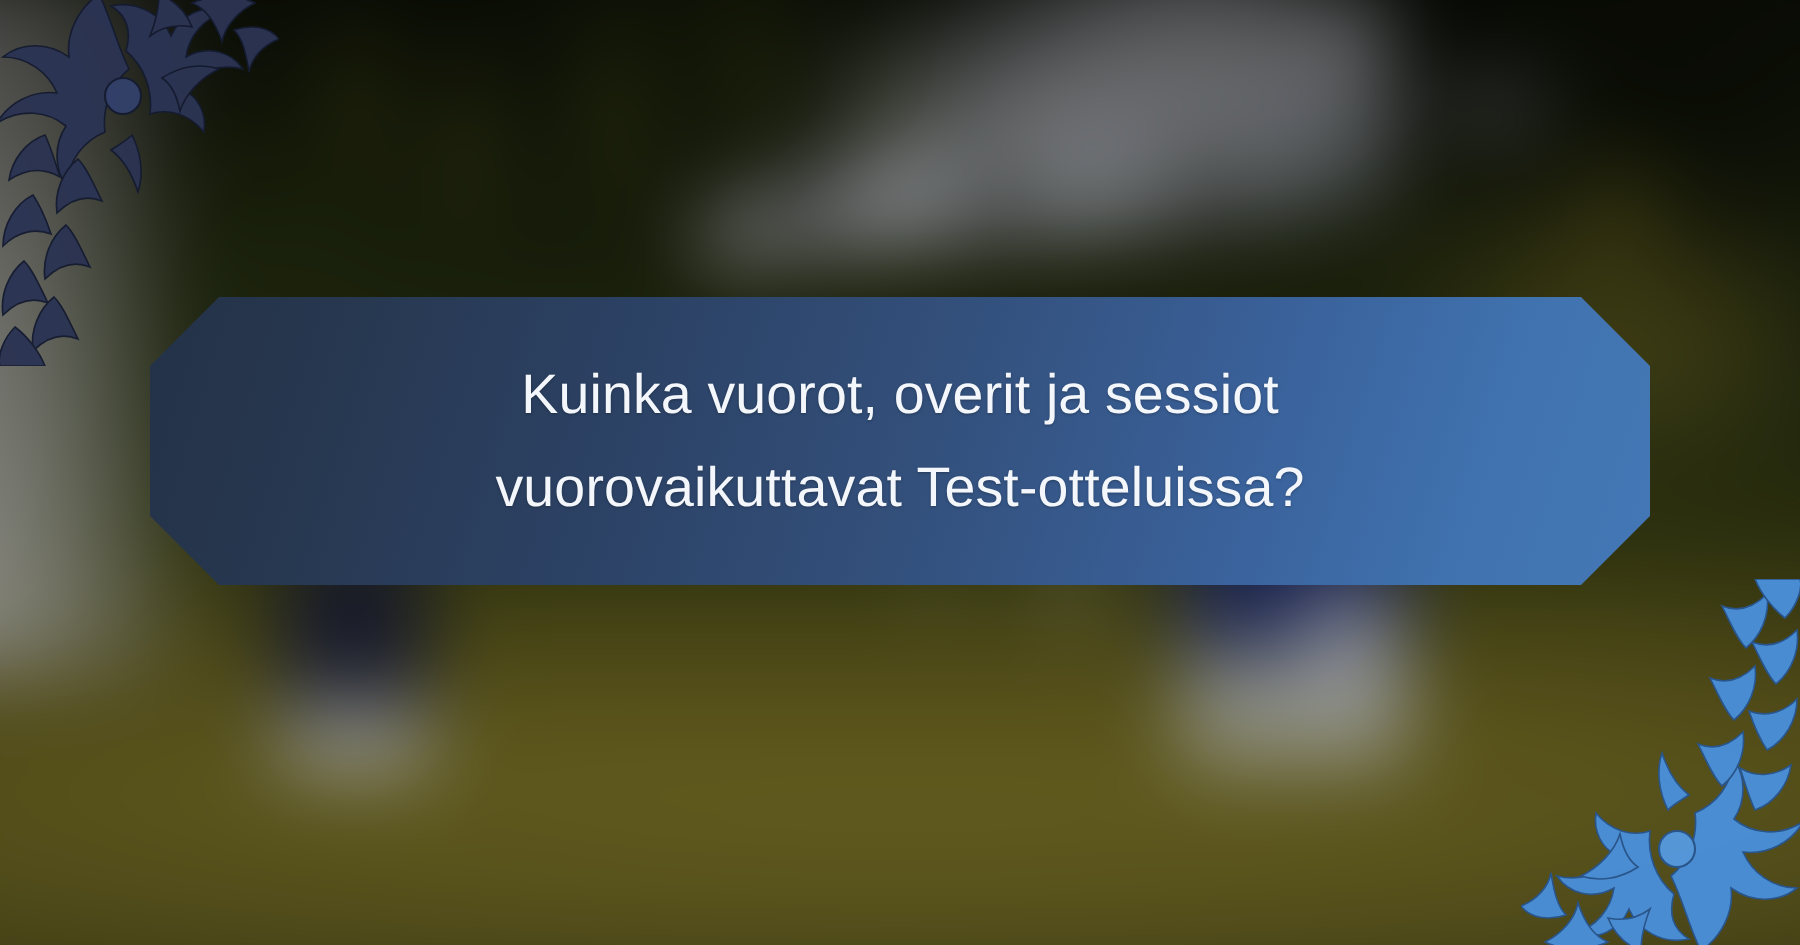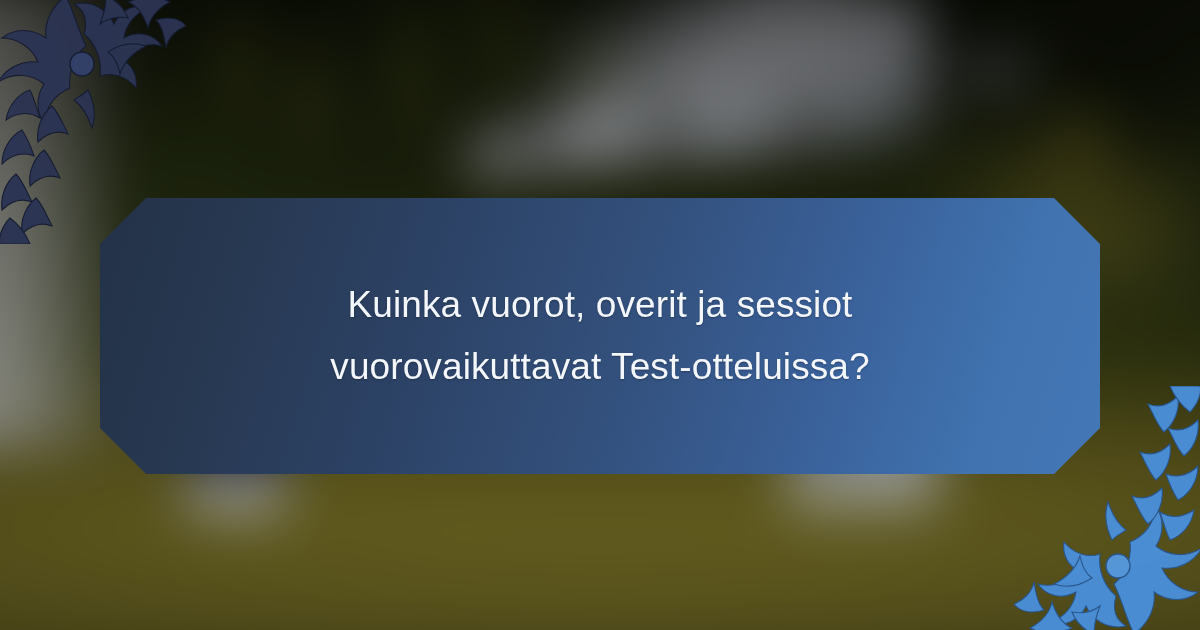--- a/index.html
+++ b/index.html
@@ -237,21 +237,21 @@
     transform: rotate(180deg);
     opacity: .97;
   }
 
   
   .banner {
     position: absolute;
     left: 100px;
     top: 198px;
     width: 1000px;
-    height: 276px;
+    height: 192px;
     background: linear-gradient(107deg,
         #233248 0%,
         #27374f 12%,
         #2c4265 32%,
         #33507c 52%,
         #3a619a 72%,
         #4073b0 88%,
         #4477b5 100%);
     -webkit-clip-path: polygon(46px 0, calc(100% - 46px) 0, 100% 46px, 100% calc(100% - 46px), calc(100% - 46px) 100%, 46px 100%, 0 calc(100% - 46px), 0 46px);
     clip-path: polygon(46px 0, calc(100% - 46px) 0, 100% 46px, 100% calc(100% - 46px), calc(100% - 46px) 100%, 46px 100%, 0 calc(100% - 46px), 0 46px);

